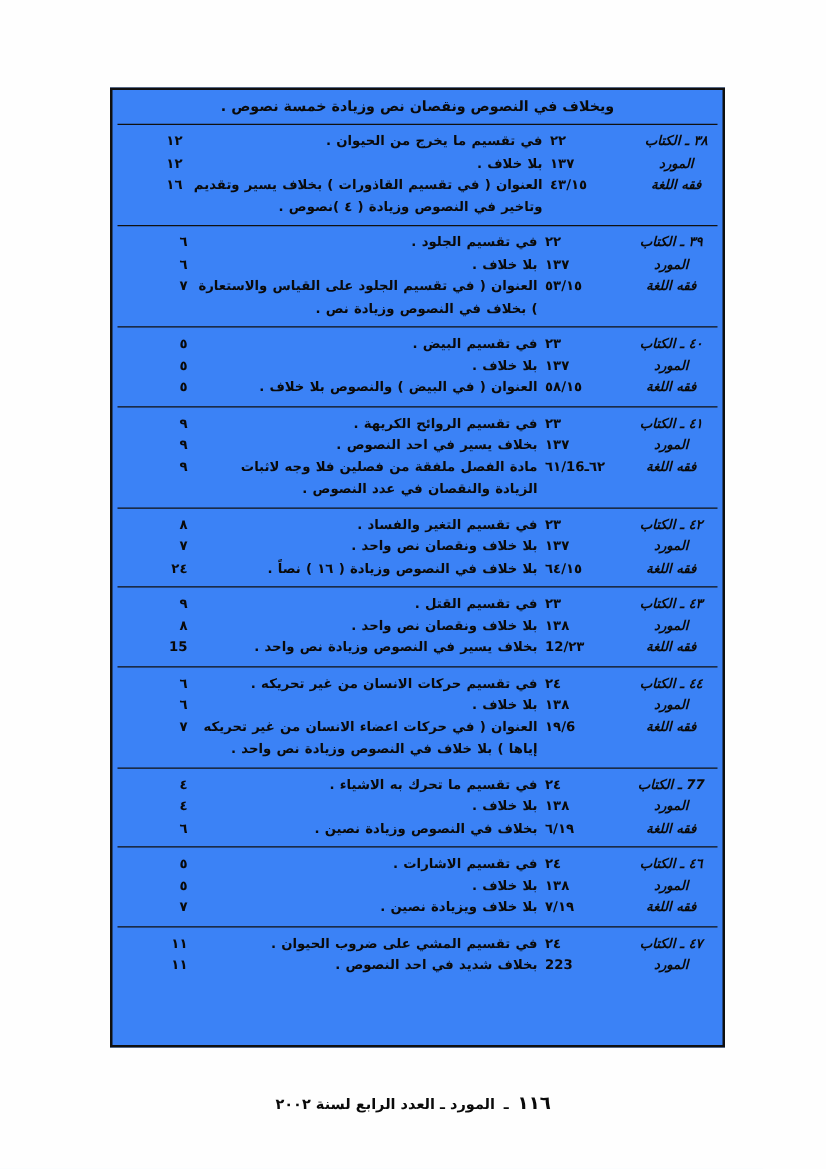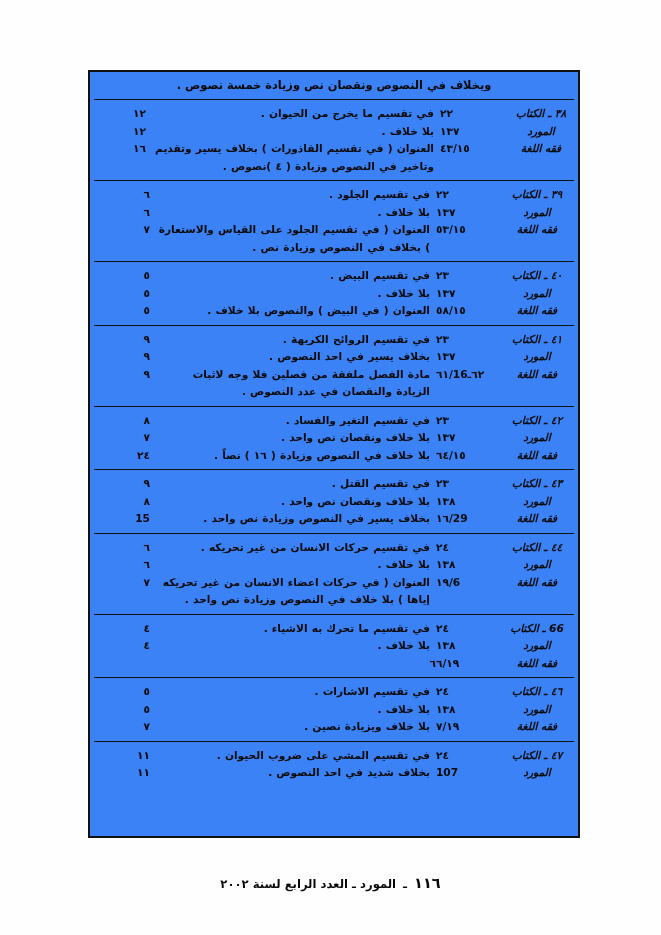--- a/index.html
+++ b/index.html
@@ -246,21 +246,21 @@
             <div class="c-count">٩</div>
           </div>
           <div class="row">
             <div class="c-label">المورد</div>
             <div class="c-ref">١٣٨</div>
             <div class="c-text">بلا خلاف ونقصان نص واحد .</div>
             <div class="c-count">٨</div>
           </div>
           <div class="row">
             <div class="c-label">فقه اللغة</div>
-            <div class="c-ref">29/١٦</div>
+            <div class="c-ref">٢٣/12</div>
             <div class="c-text">بخلاف يسير في النصوص وزيادة نص واحد .</div>
             <div class="c-count">15</div>
           </div>
         </div>
         <div class="group">
           <div class="row">
             <div class="c-label">٤٤ ـ الكتاب</div>
             <div class="c-ref">٢٤</div>
             <div class="c-text">في تقسيم حركات الانسان من غير تحريكه .</div>
             <div class="c-count">٦</div>
@@ -273,34 +273,35 @@
           </div>
           <div class="row">
             <div class="c-label">فقه اللغة</div>
             <div class="c-ref">6/١٩</div>
             <div class="c-text">العنوان ( في حركات اعضاء الانسان من غير تحريكه إياها ) بلا خلاف في النصوص وزيادة نص واحد .</div>
             <div class="c-count">٧</div>
           </div>
         </div>
         <div class="group">
           <div class="row">
-            <div class="c-label">66 ـ الكتاب</div>
+            <div class="c-label">77 ـ الكتاب</div>
             <div class="c-ref">٢٤</div>
             <div class="c-text">في تقسيم ما تحرك به الاشياء .</div>
             <div class="c-count">٤</div>
           </div>
           <div class="row">
             <div class="c-label">المورد</div>
             <div class="c-ref">١٣٨</div>
             <div class="c-text">بلا خلاف .</div>
             <div class="c-count">٤</div>
           </div>
           <div class="row">
             <div class="c-label">فقه اللغة</div>
             <div class="c-ref">٦/١٩</div>
+            <div class="c-text">بخلاف في النصوص وزيادة نصين .</div>
             <div class="c-count">٦</div>
           </div>
         </div>
         <div class="group">
           <div class="row">
             <div class="c-label">٤٦ ـ الكتاب</div>
             <div class="c-ref">٢٤</div>
             <div class="c-text">في تقسيم الاشارات .</div>
             <div class="c-count">٥</div>
           </div>
@@ -319,21 +320,21 @@
         </div>
         <div class="group">
           <div class="row">
             <div class="c-label">٤٧ ـ الكتاب</div>
             <div class="c-ref">٢٤</div>
             <div class="c-text">في تقسيم المشي على ضروب الحيوان .</div>
             <div class="c-count">١١</div>
           </div>
           <div class="row">
             <div class="c-label">المورد</div>
-            <div class="c-ref">107</div>
+            <div class="c-ref">223</div>
             <div class="c-text">بخلاف شديد في احد النصوص .</div>
             <div class="c-count">١١</div>
           </div>
         </div>
       </div>
 
   </div>
 
   <div class="footer">
     <span class="pageno">١١٦</span>

